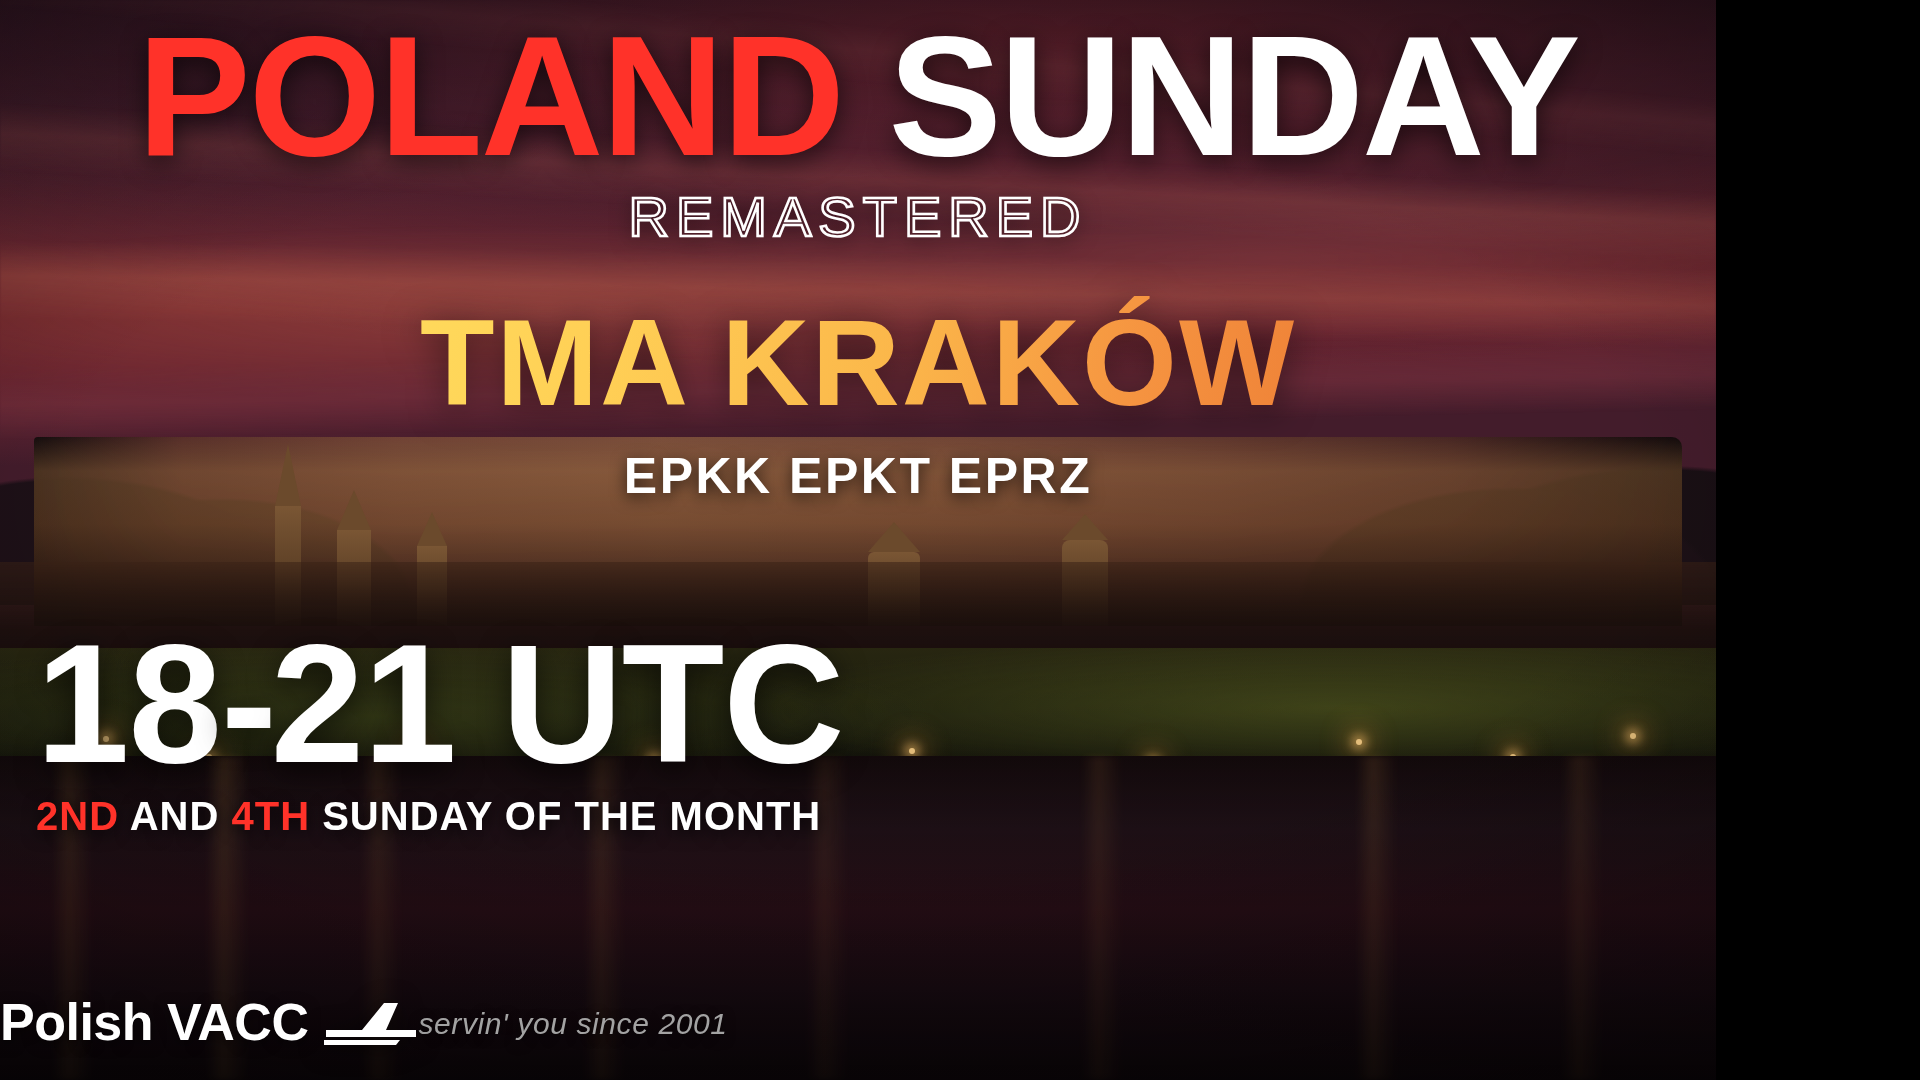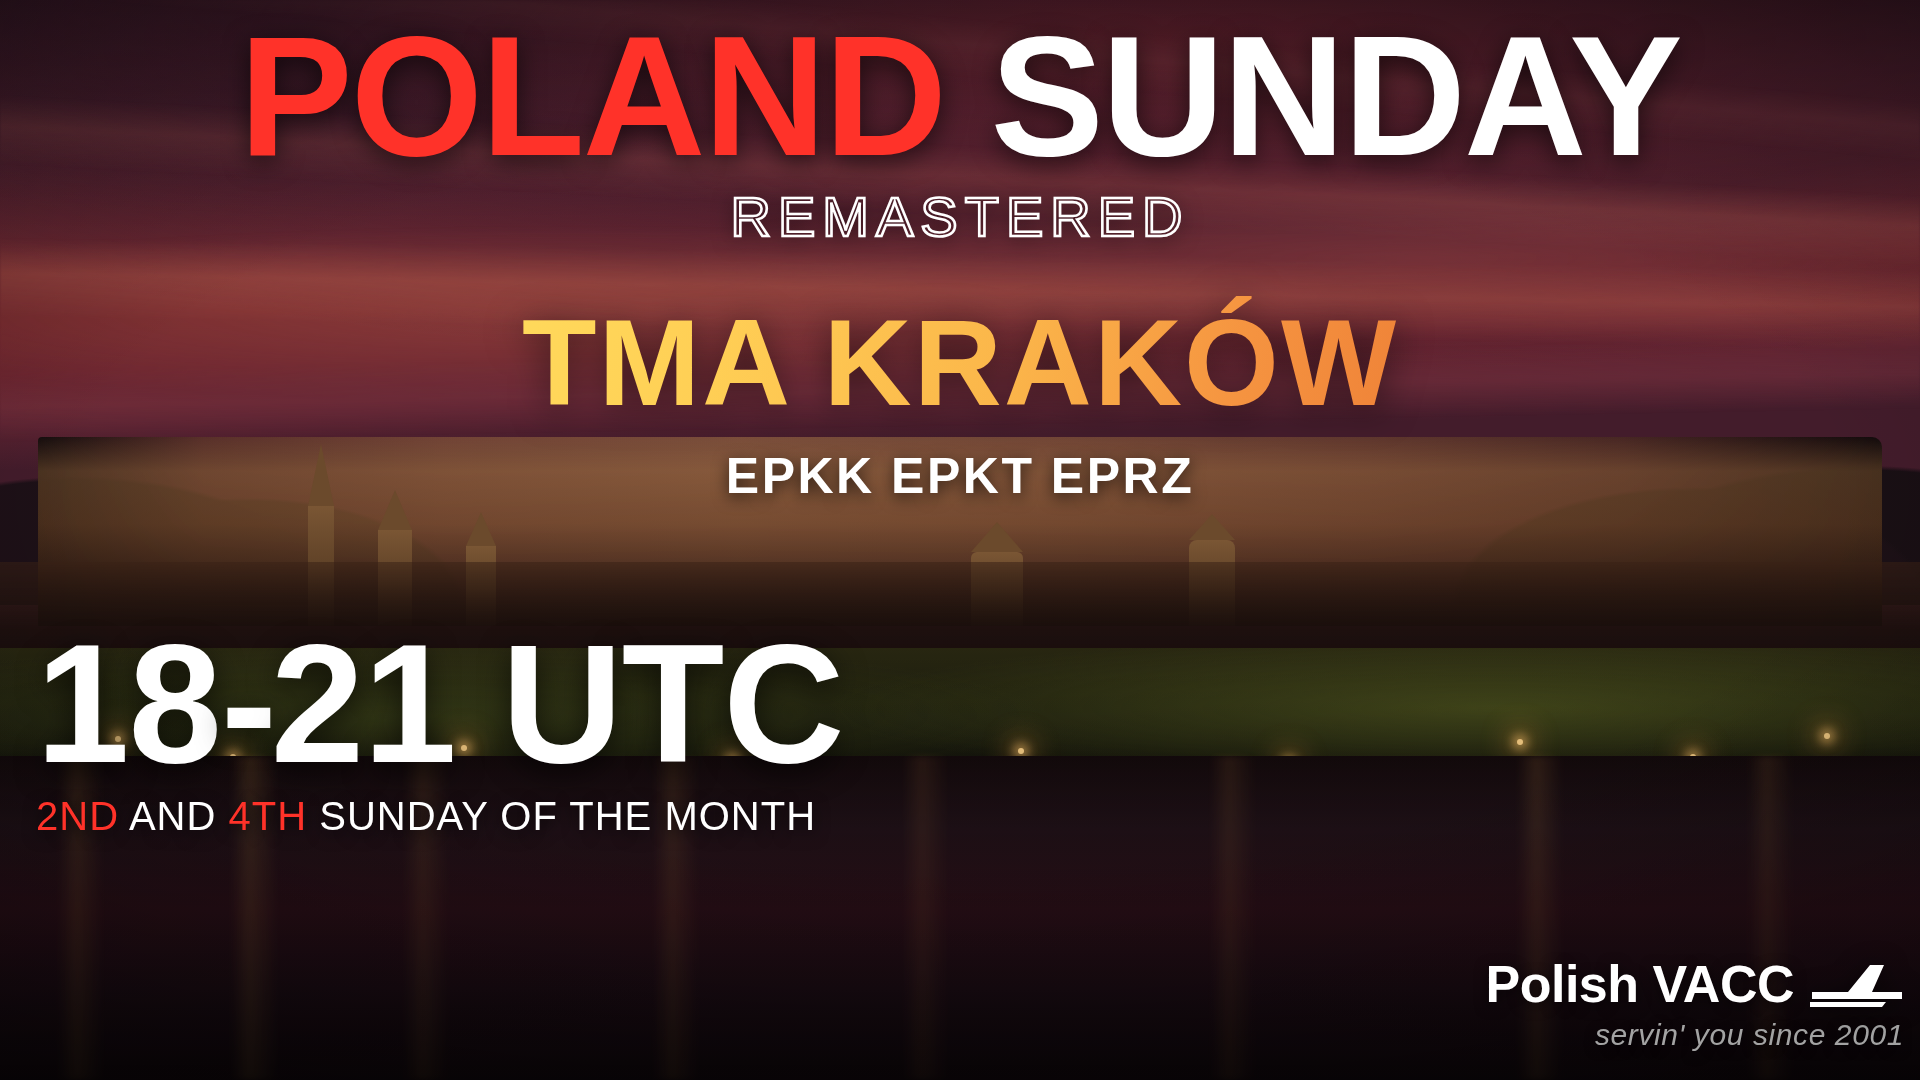--- a/index.html
+++ b/index.html
@@ -4,21 +4,21 @@
 <title>Poland Sunday Remastered — TMA Kraków</title>
 <style>
   html,body{margin:0;padding:0;background:#000;}
   body{
     font-family:"Liberation Sans", sans-serif;
     -webkit-font-smoothing:antialiased;
   }
 
   #poster{
     position:relative;
-    width:1920px;
+    width:1716px;
     height:1080px;
     overflow:hidden;
     background:#140a10;
     isolation:isolate;
   }
 
   
   .bg-layer{position:absolute;inset:0;}
 
   
@@ -197,32 +197,32 @@
     color:#ffffff;
     line-height:1;
     white-space:nowrap;
     text-shadow:0 8px 30px rgba(0,0,0,.68);
   }
   .time .dash{letter-spacing:-6px;}
 
   .frequency{
     margin-top:6px;
     font-size:40px;
-    font-weight:400;
+    font-weight:700;
     letter-spacing:1px;
     color:#ffffff;
     white-space:nowrap;
     text-shadow:0 4px 16px rgba(0,0,0,.75);
   }
   .frequency .ord{color:#FF3229;}
 
   
   .logo{
-    position:absolute;left:0;right:16px;bottom:28px;
-    display:flex;flex-direction:column;align-items:flex-end;
+    position:absolute;left:0;right:0;bottom:28px;
+    display:flex;flex-direction:row;align-items:center;
   }
   .logo-row{display:flex;align-items:center;gap:14px;}
   .logo-word{
     font-size:52px;
     font-weight:700;
     color:#ffffff;
     letter-spacing:-.5px;
     white-space:nowrap;
     text-shadow:0 3px 14px rgba(0,0,0,.6);
   }

